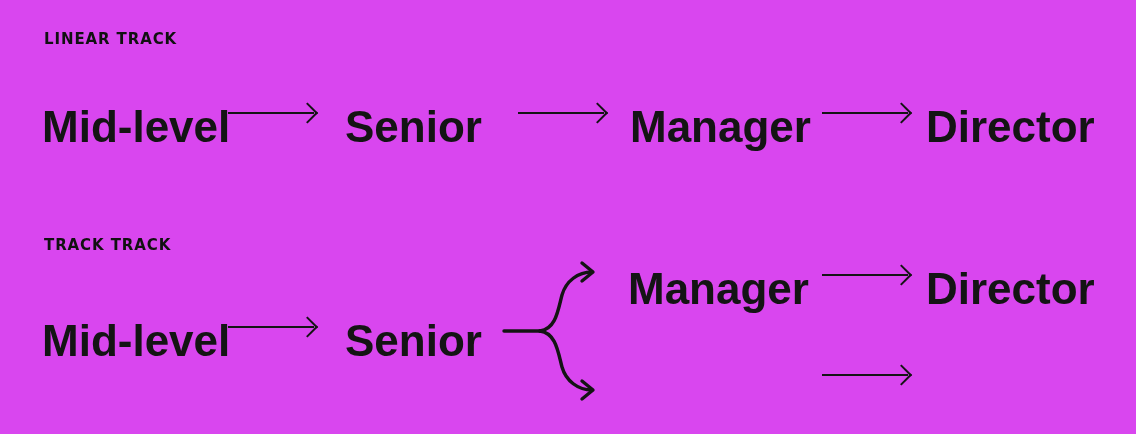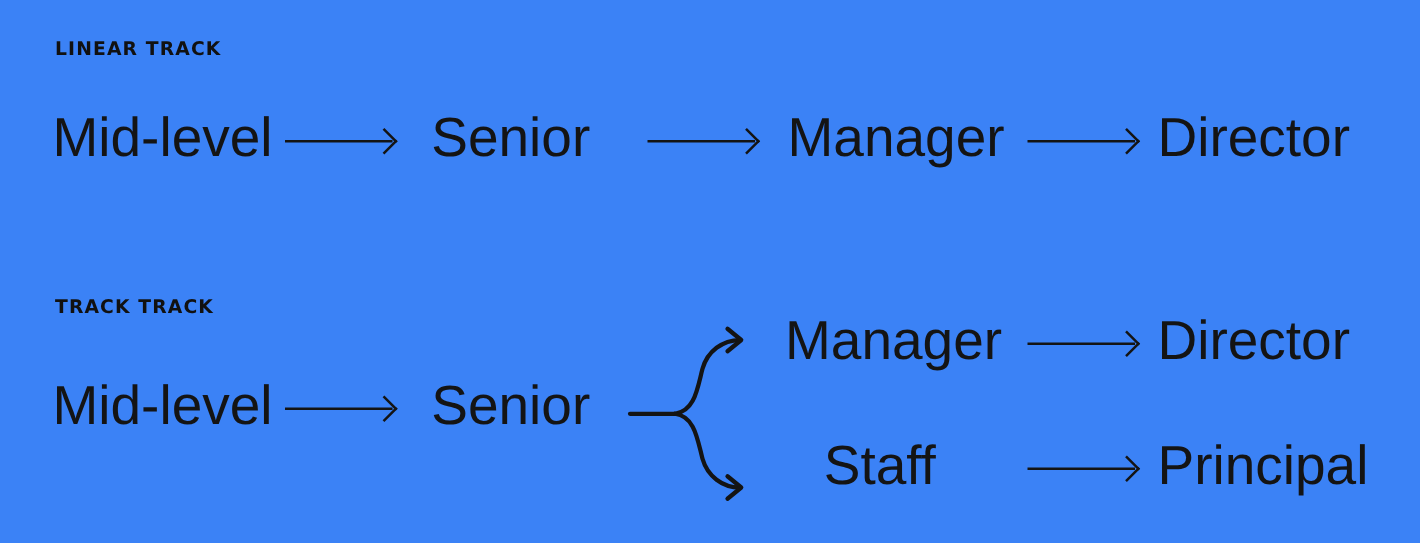--- a/index.html
+++ b/index.html
@@ -11,44 +11,45 @@
     height: 434px;
     background: #ffffff;
     font-family: "DejaVu Sans", sans-serif;
     overflow: hidden;
   }
 
   #canvas {
     position: relative;
     width: 1136px;
     height: 434px;
-    background: #3b82f6;
+    background: #d946ef;
   }
 
   
   .section-label {
     position: absolute;
     font-family: "DejaVu Sans", sans-serif;
     font-weight: bold;
     font-size: 15px;
     letter-spacing: 0.9px;
     color: #111111;
     white-space: nowrap;
     line-height: 1;
   }
 
   
   .node {
     position: absolute;
     font-family: "Liberation Sans", sans-serif;
-    font-weight: 400;
+    font-weight: 700;
     font-size: 44px;
     color: #141414;
     white-space: nowrap;
     line-height: 1;
+    margin-top: 16px;
   }
 
   
   .arrow {
     position: absolute;
     height: 24px;
   }
   .arrow .shaft {
     position: absolute;
     left: 0;
@@ -146,23 +147,21 @@
 
     <div class="node" style="left:628px; top:251px;">Manager</div>
 
     <div class="arrow" style="left:822px; top:263px; width:86px;">
       <span class="shaft"></span>
       <span class="head"></span>
     </div>
 
     <div class="node" style="left:926px; top:251px;">Director</div>
 
-    <div class="node" style="left:659px; top:351px;">Staff</div>
 
     <div class="arrow" style="left:822px; top:363px; width:86px;">
       <span class="shaft"></span>
       <span class="head"></span>
     </div>
 
-    <div class="node" style="left:926px; top:351px;">Principal</div>
   </div>
 
 </div>
 
 </body></html>

